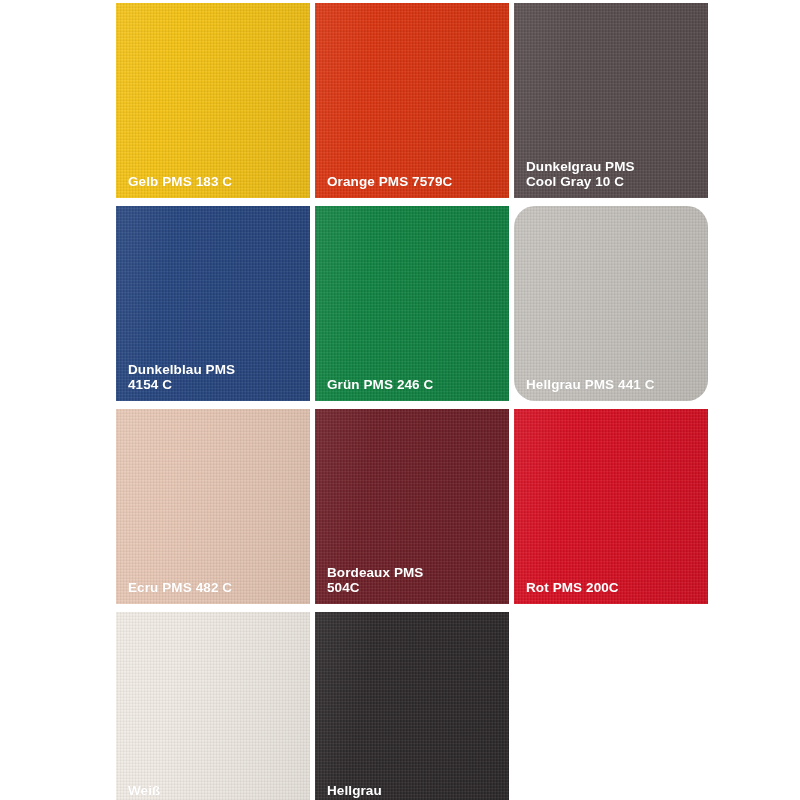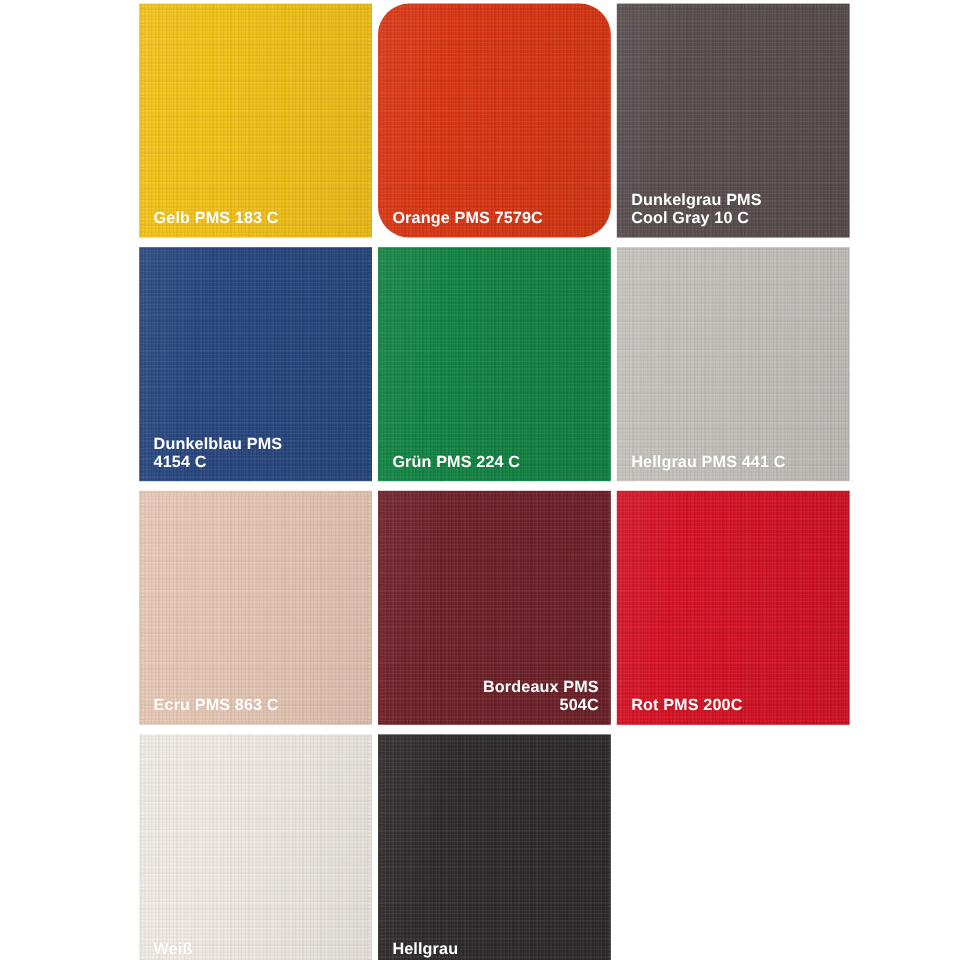--- a/index.html
+++ b/index.html
@@ -94,21 +94,21 @@
 <body style="background: rgb(255, 255, 255);">
 
 <div id="swatch-grid">
 
   <div class="swatch" style="background-color: rgb(243, 194, 22);">
     <div class="weave"></div>
     <div class="sheen"></div>
     <div class="swatch-label">Gelb PMS 183 C</div>
   </div>
 
-  <div class="swatch" style="background-color: rgb(217, 53, 17); border-radius: 26px;">
+  <div class="swatch" style="background-color: rgb(217, 53, 17);">
     <div class="weave"></div>
     <div class="sheen"></div>
     <div class="swatch-label">Orange PMS 7579C</div>
   </div>
 
   <div class="swatch" style="background-color: rgb(88, 76, 78);">
     <div class="weave"></div>
     <div class="sheen"></div>
     <div class="swatch-label">Dunkelgrau PMS
 Cool Gray 10 C</div>
@@ -118,36 +118,36 @@
     <div class="weave"></div>
     <div class="sheen"></div>
     <div class="swatch-label">Dunkelblau PMS
 4154 C</div>
   </div>
 
 
   <div class="swatch" style="background-color: rgb(17, 131, 66);">
     <div class="weave"></div>
     <div class="sheen"></div>
-    <div class="swatch-label">Grün PMS 224 C</div>
+    <div class="swatch-label">Grün PMS 246 C</div>
   </div>
 
-  <div class="swatch" style="background-color: rgb(197, 194, 189);">
+  <div class="swatch" style="background-color: rgb(197, 194, 189); border-radius: 21px;">
     <div class="weave"></div>
     <div class="sheen"></div>
     <div class="swatch-label">Hellgrau PMS 441 C</div>
   </div>
 
   <div class="swatch" style="background-color: rgb(231, 199, 181);">
     <div class="weave"></div>
     <div class="sheen"></div>
-    <div class="swatch-label">Ecru PMS 863 C</div>
+    <div class="swatch-label">Ecru PMS 482 C</div>
   </div>
 
-  <div class="swatch" style="background-color: rgb(110, 32, 40); text-align: right;">
+  <div class="swatch" style="background-color: rgb(110, 32, 40);">
     <div class="weave"></div>
     <div class="sheen"></div>
     <div class="swatch-label">Bordeaux PMS
 504C</div>
   </div>
 
   <div class="swatch" style="background-color: rgb(213, 16, 35);">
     <div class="weave"></div>
     <div class="sheen"></div>
     <div class="swatch-label">Rot PMS 200C</div>

